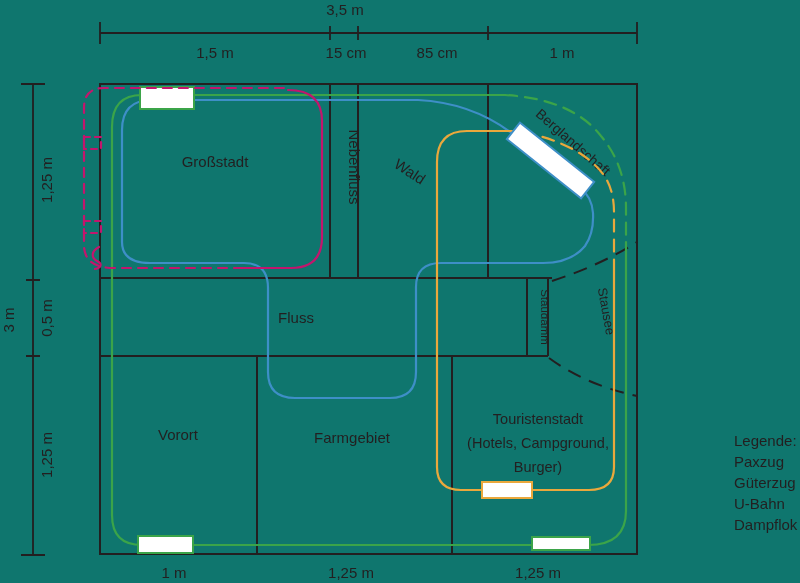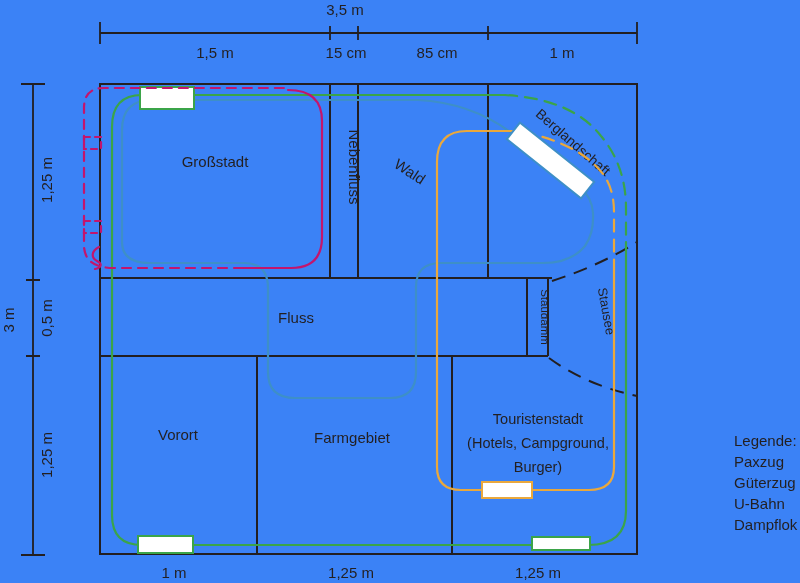--- a/index.html
+++ b/index.html
@@ -1,16 +1,16 @@
 <!DOCTYPE html>
 <html><head>
 <meta charset="utf-8">
 <style>
   html,body{margin:0;padding:0;background:#ffffff;}
-  .page{position:relative;width:800px;height:583px;background:#3b82f6;overflow:hidden;}
+  .page{position:relative;width:800px;height:583px;background:#0f766e;overflow:hidden;}
   svg{display:block;}
   text{font-family:"Liberation Sans",sans-serif;fill:#231f20;}
   .region{font-size:15px;}
   .dim{font-size:15px;}
   .legend{font-size:15px;}
   .small{font-size:11.5px;}
 </style>
 </head>
 <body>
 

